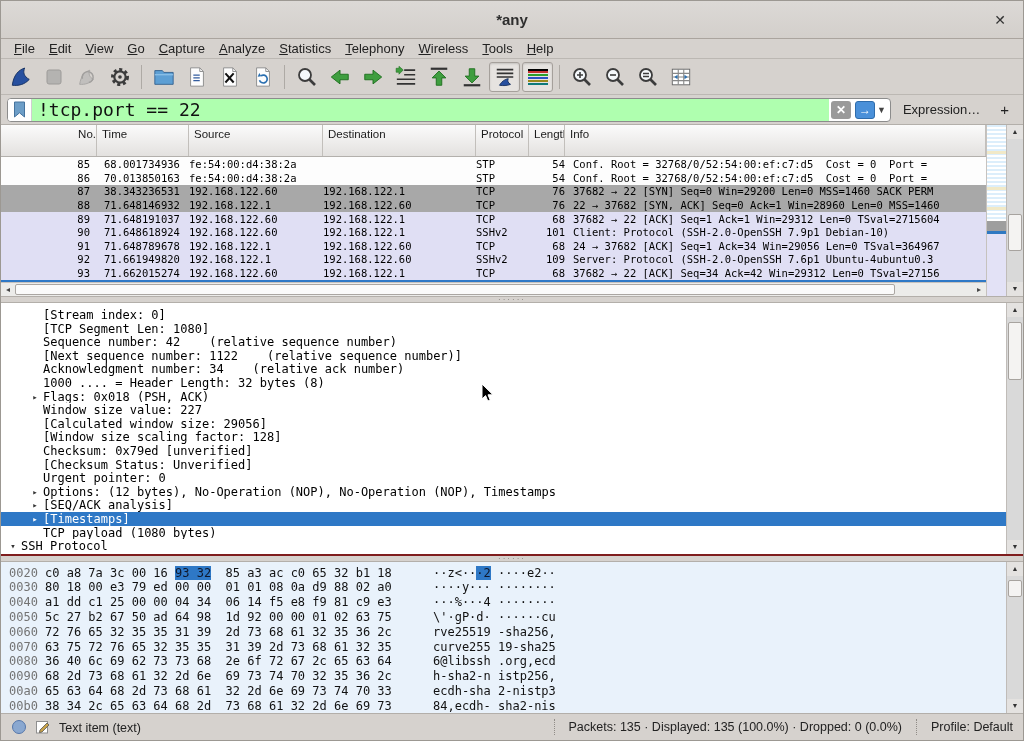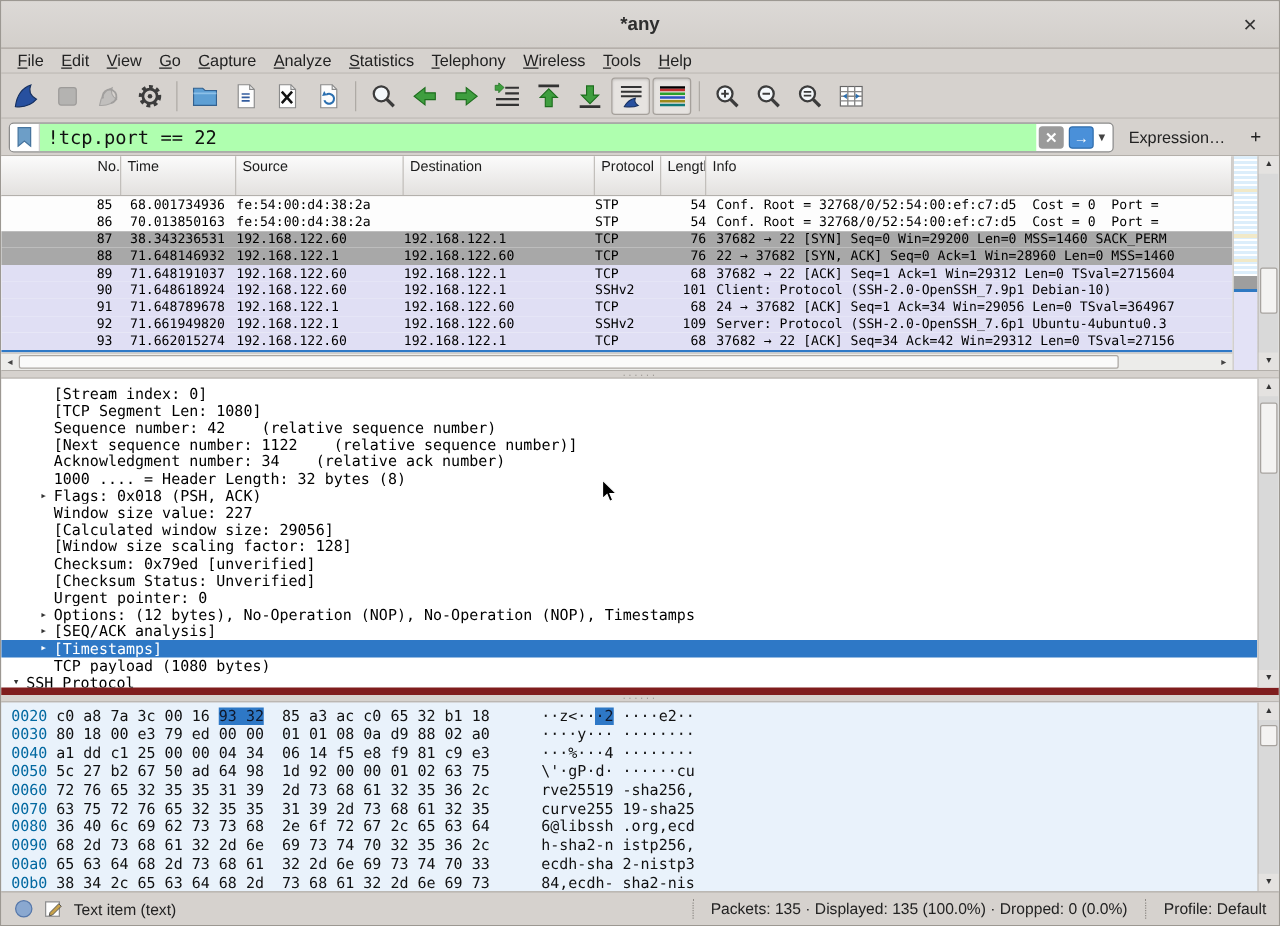--- a/index.html
+++ b/index.html
@@ -32,21 +32,21 @@
   .lines-icon i { display:block; height:2px; }
 
   
   .filterbar { height:30px; background:#d6d2ce; border-bottom:1px solid #b3afaa; display:flex;
                align-items:center; padding:3px 6px; gap:6px; }
   .filter-field { flex:1; height:24px; background:#ffffff; border:1px solid #8c8c8c; border-radius:4px;
                   display:flex; align-items:center; overflow:hidden; }
   .fb-bookmark { width:24px; height:100%; display:flex; align-items:center; justify-content:center;
                  background:#fff; border-right:1px solid #cfcfcf; }
   .filter-input { flex:1; height:100%; border:none; outline:none; background:var(--filter-valid);
-                  font-family:"DejaVu Sans Mono", monospace; font-size:15px; padding:0 6px; color:#111; }
+                  font-family:"DejaVu Sans Mono", monospace; font-size:18px; padding:0 6px; color:#111; }
   .fb-btn { width:20px; height:18px; margin:0 2px; border-radius:3px; display:flex; align-items:center;
             justify-content:center; font-size:12px; font-weight:bold; color:#fff; }
   .fb-clear { background:#9a9a9a; }
   .fb-apply { background:#4a90d9; border:1px solid #2f6cab; }
   .fb-caret { color:#444; font-size:9px; padding:0 4px 0 0; }
   .expr-label { font-size:13px; color:#222; padding:0 6px; }
   .plus-btn { font-size:15px; color:#222; padding:0 8px; }
 
   
   .packet-area { height:172px; display:flex; background:#fff; border-bottom:1px solid #b3afaa; }
@@ -85,35 +85,35 @@
   .vs-btn { height:14px; font-size:7px; color:#333; text-align:center; line-height:14px; background:#e4e2e0; }
   .vs-track { flex:1; position:relative; }
   .vs-thumb { position:absolute; left:1px; right:1px; background:#f4f3f2; border:1px solid #a7a39f; border-radius:2px; }
 
   
   .splitter { height:6px; background:#d6d2ce; border-bottom:1px solid #b3afaa; display:flex;
               align-items:center; justify-content:center; }
   .splitter .dots { color:#8a8680; font-size:8px; letter-spacing:2px; line-height:4px; }
 
   
-  .details { height:253px; background:#ffffff; border-bottom:6px solid #7f1d1d; display:flex; }
+  .details { height:253px; background:#ffffff; border-bottom:2px solid #7f1d1d; display:flex; }
   .dlines { flex:1; overflow:hidden; padding-top:5px; font-family:"DejaVu Sans Mono", monospace;
             font-size:12px; }
   .dline { height:13.6px; display:flex; align-items:center; white-space:pre; overflow:hidden; color:#000; }
   .dline .exp { width:16px; text-align:center; font-size:9px; color:#333; flex:none; }
   .dline.ind0 { padding-left:4px; }
   .dline.ind1 { padding-left:26px; }
   .dline.sel { background:var(--accent); color:#fff; }
   .dline.sel .exp { color:#fff; }
 
   
   .hexpane { height:152px; background:#e9f2fb; display:flex; }
   .hrows { flex:1; overflow:hidden; padding-top:3px; font-family:"DejaVu Sans Mono", monospace; font-size:12px; }
   .hrow { height:14.8px; display:flex; white-space:pre; align-items:center; }
-  .hoff { width:44px; padding-left:8px; color:#0369a1; flex:none; }
+  .hoff { width:44px; padding-left:8px; color:#737373; flex:none; }
   .hhex { width:388px; padding-left:0; color:#111; flex:none; }
   .hascii { color:#111; flex:none; }
   .hmark { background:var(--accent); color:#0f172a; }
 
   
   .statusbar { height:27px; background:#d6d2ce; border-top:1px solid #b3afaa; display:flex;
                align-items:center; font-size:12.5px; color:#222; }
   .sb-left { display:flex; align-items:flex-end; gap:8px; padding:0 10px; flex:1; }
   .sb-sep { width:1px; height:16px; border-left:1px dotted #908c87; }
   .sb-mid { padding:0 14px; white-space:pre; }

